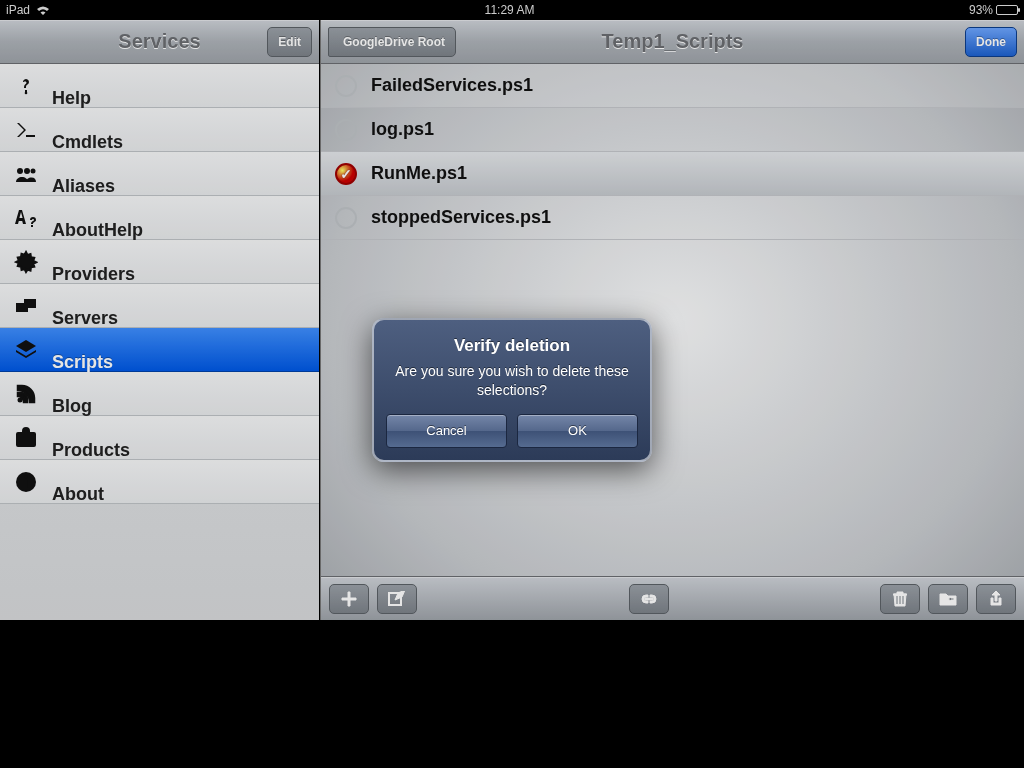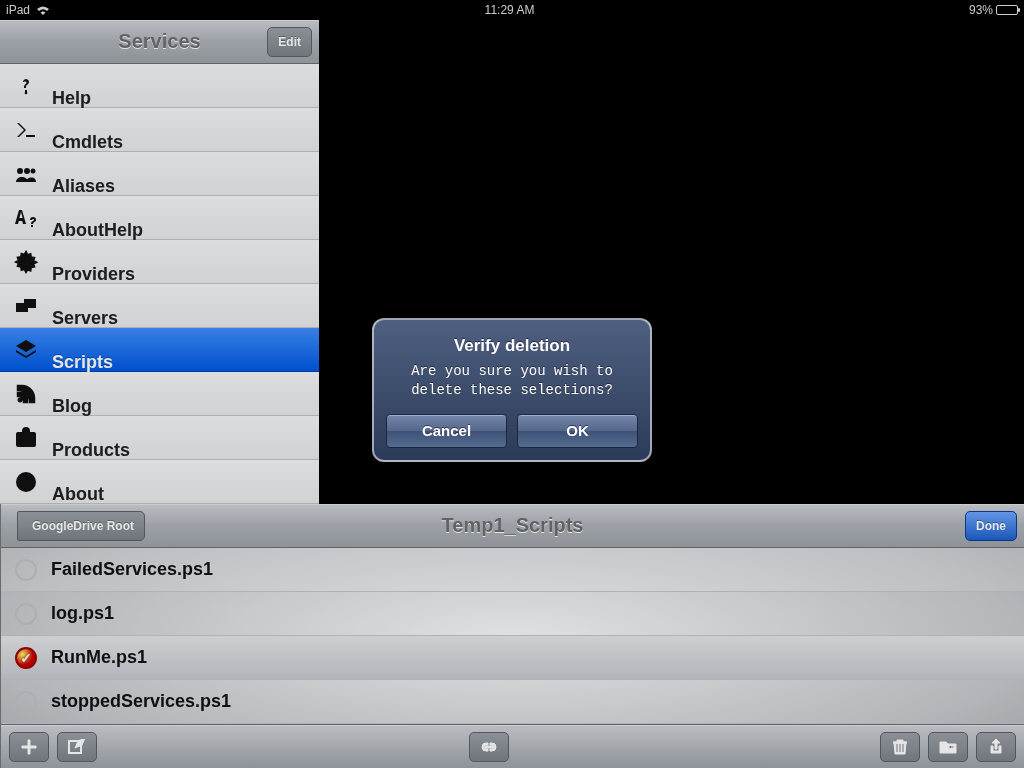--- a/index.html
+++ b/index.html
@@ -13,42 +13,42 @@
   align-items: center; justify-content: space-between;
   font-size: 12px; padding: 0 6px;
 }
 .statusbar .left, .statusbar .right { display: flex; align-items: center; gap: 6px; }
 .wifi-icon { width: 14px; height: 10px; display:inline-block; }
 .battery { display:inline-flex; align-items:center; gap:3px; }
 .battery-shell { width:22px; height:10px; border:1px solid #ccc; border-radius:2px; position:relative; }
 .battery-shell::after { content:""; position:absolute; right:-3px; top:2px; width:2px; height:4px; background:#ccc; border-radius:1px; }
 .battery-fill { background:#ccc; height:100%; width:93%; }
 
-.app { display:flex; height: 600px; flex-direction: column; }
+.app { display:flex; height: 600px; }
 
 
 .sidebar { width: 320px; height:100%; background: linear-gradient(#eceef0,#d8dadc); border-right:1px solid #000; display:flex; flex-direction:column; }
 .navbar {
   height: 44px; background: linear-gradient(#cfd3d9,#aeb3b9,#9fa4aa);
   border-bottom:1px solid #6b6e72; display:flex; align-items:center;
   justify-content:center; position:relative;
   box-shadow: inset 0 1px 0 rgba(255,255,255,0.4);
 }
 .navbar .title { font-weight:bold; color:#6b6e72; font-size:20px; text-shadow:0 1px 0 #fff; }
 .nav-btn {
   position:absolute; top:7px; height:30px; padding:0 10px;
   font-size:12px; font-weight:bold; color:#fff;
   background: linear-gradient(#9ba1a8,#7d838a);
   border:1px solid #5c6167; border-radius:5px;
   text-shadow:0 -1px 0 rgba(0,0,0,0.3);
   display:flex; align-items:center; cursor:pointer;
 }
 .nav-btn.right { right:7px; }
 .nav-btn.blue { background: linear-gradient(#6ea6ff,#1e62d0); border-color:#0d3e8c; }
-.nav-btn.back { left:16px; border-top-left-radius:2px; border-bottom-left-radius:2px; padding-left:14px; }
+.nav-btn.back { left:7px; border-top-left-radius:2px; border-bottom-left-radius:2px; padding-left:14px; }
 .nav-btn.back::before {
   content:""; position:absolute; left:-9px; top:4px; width:20px; height:20px;
   background: linear-gradient(135deg,#9ba1a8,#7d838a);
   border-left:1px solid #5c6167; border-bottom:1px solid #5c6167;
   transform: rotate(45deg); border-radius:3px; z-index:-1;
 }
 
 .sidebar-list { list-style:none; flex:1; overflow:auto; }
 .sidebar-list li {
   height:44px; display:flex; align-items:center; gap:12px;
@@ -95,26 +95,26 @@
 
 
 .alert {
   position:absolute; width:280px; left:372px; top:318px;
   background: linear-gradient(#4e5f80,#2c3b58);
   border:2px solid rgba(255,255,255,0.55); border-radius:12px;
   box-shadow: 0 8px 30px rgba(0,0,0,0.6);
   padding:16px 12px 12px; color:#fff; text-align:center;
 }
 .alert .atitle { font-weight:bold; font-size:17px; margin-bottom:6px; text-shadow:0 -1px 0 rgba(0,0,0,0.5); }
-.alert .amsg { font-size:14px; line-height:1.35; margin-bottom:14px; text-shadow:0 -1px 0 rgba(0,0,0,0.5);font-family:Liberation Mono, monospace; }
+.alert .amsg { font-size:14px; line-height:1.35; margin-bottom:14px; text-shadow:0 -1px 0 rgba(0,0,0,0.5); }
 .alert .abtns { display:flex; gap:10px; }
 .alert .abtn {
   flex:1; height:34px; border-radius:4px; border:1px solid #1b2740;
   background: linear-gradient(#7486a8 0%, #55688c 49%, #3d5176 50%, #556b90 100%);
-  color:#fff; font-weight:bold; font-size:15px;
+  color:#fff; font-weight:normal; font-size:13px;
   display:flex; align-items:center; justify-content:center; cursor:pointer;
   text-shadow:0 -1px 0 rgba(0,0,0,0.5);
   box-shadow: inset 0 1px 0 rgba(255,255,255,0.35);
 }
 .svg-black path, .svg-black rect, .svg-black circle, .svg-black polygon { fill:#111; }
 </style>
 </head>
 <body>
 
 <div class="statusbar">

